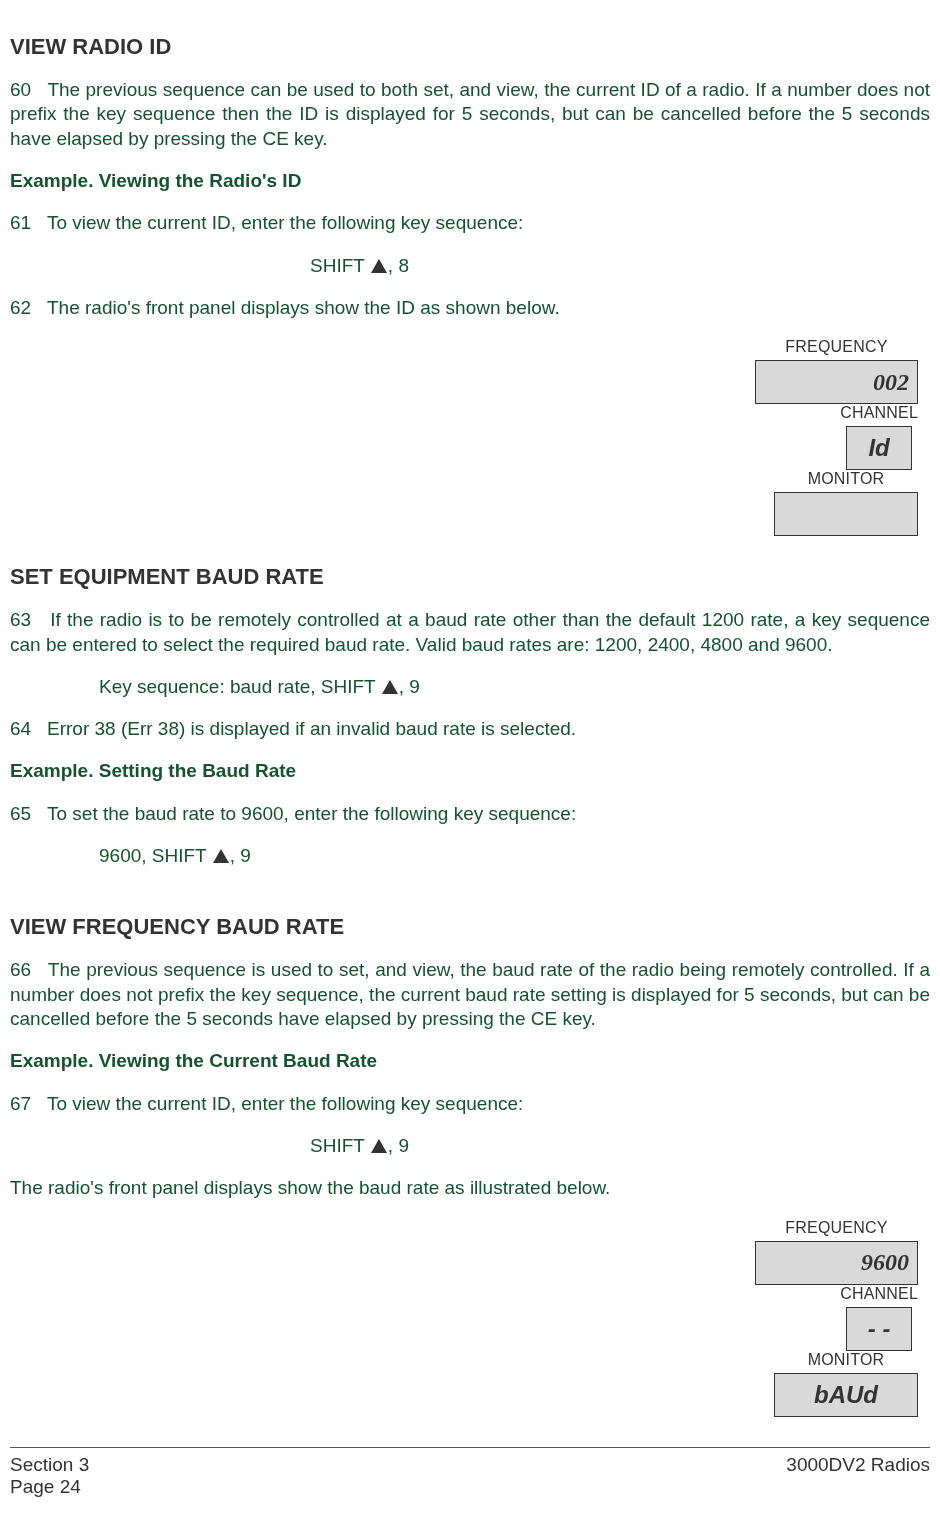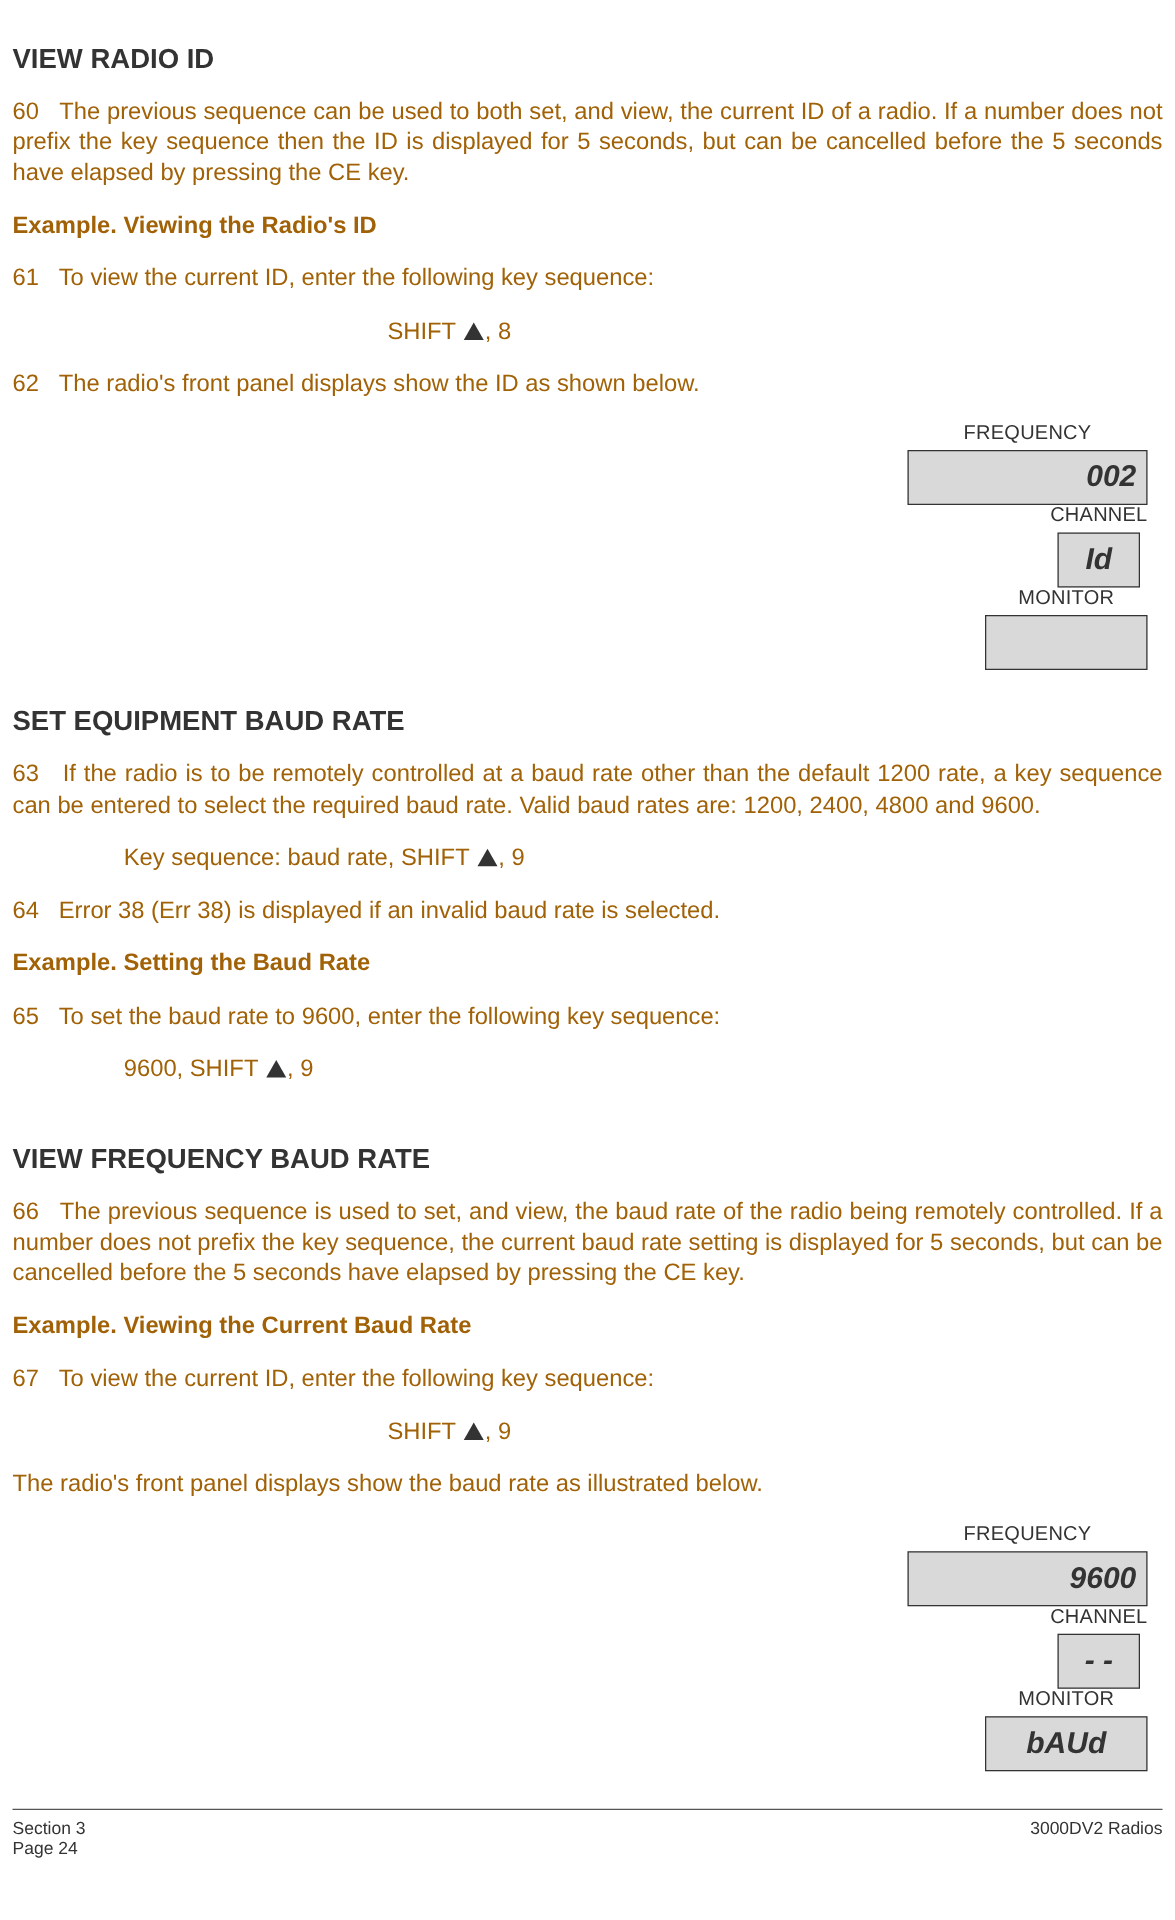--- a/index.html
+++ b/index.html
@@ -18,21 +18,21 @@
   h2 {
     font-size: 22px;
     font-weight: bold;
     margin: 10px 0 18px 0;
     color: #333;
   }
   p {
     font-size: 19px;
     line-height: 1.28;
     margin: 0 0 18px 0;
-    color: #a16207;
+    color: #14532d;
   }
   .justify { text-align: justify; }
   .bold { font-weight: bold; }
   .indent1 { margin-left: 89px; }
   .indent-center { text-align:left; margin-left: 300px; }
   .tri {
     display: inline-block;
     width: 0; height: 0;
     border-left: 8px solid transparent;
     border-right: 8px solid transparent;
@@ -68,32 +68,32 @@
     align-items: center;
     justify-content: flex-end;
     font-family: Arial, Helvetica, sans-serif;
     font-weight: bold;
     font-style: italic;
     font-size: 24px;
     padding: 0 8px;
     box-sizing: border-box;
     color: #333;
   }
-  .box-freq { width: 192px; }
+  .box-freq { width: 163px; font-family: Liberation Serif, serif; }
   .box-chan { width: 66px; justify-content:center; padding:0 6px;}
-  .box-mon  { width: 130px; justify-content:center;}
+  .box-mon  { width: 144px; justify-content:center;}
   hr.footer-rule {
     border: none;
     border-top: 1px solid #555;
     margin: 30px 0 6px 0;
   }
   .footer {
     display: flex;
     justify-content: space-between;
-    font-size: 14px;
+    font-size: 19px;
     color: #333;
   }
   .footer .fl { text-align:left; }
   .footer .fr { text-align:right; }
 </style>
 </head>
 <body>
 
 <div class="page">
 

